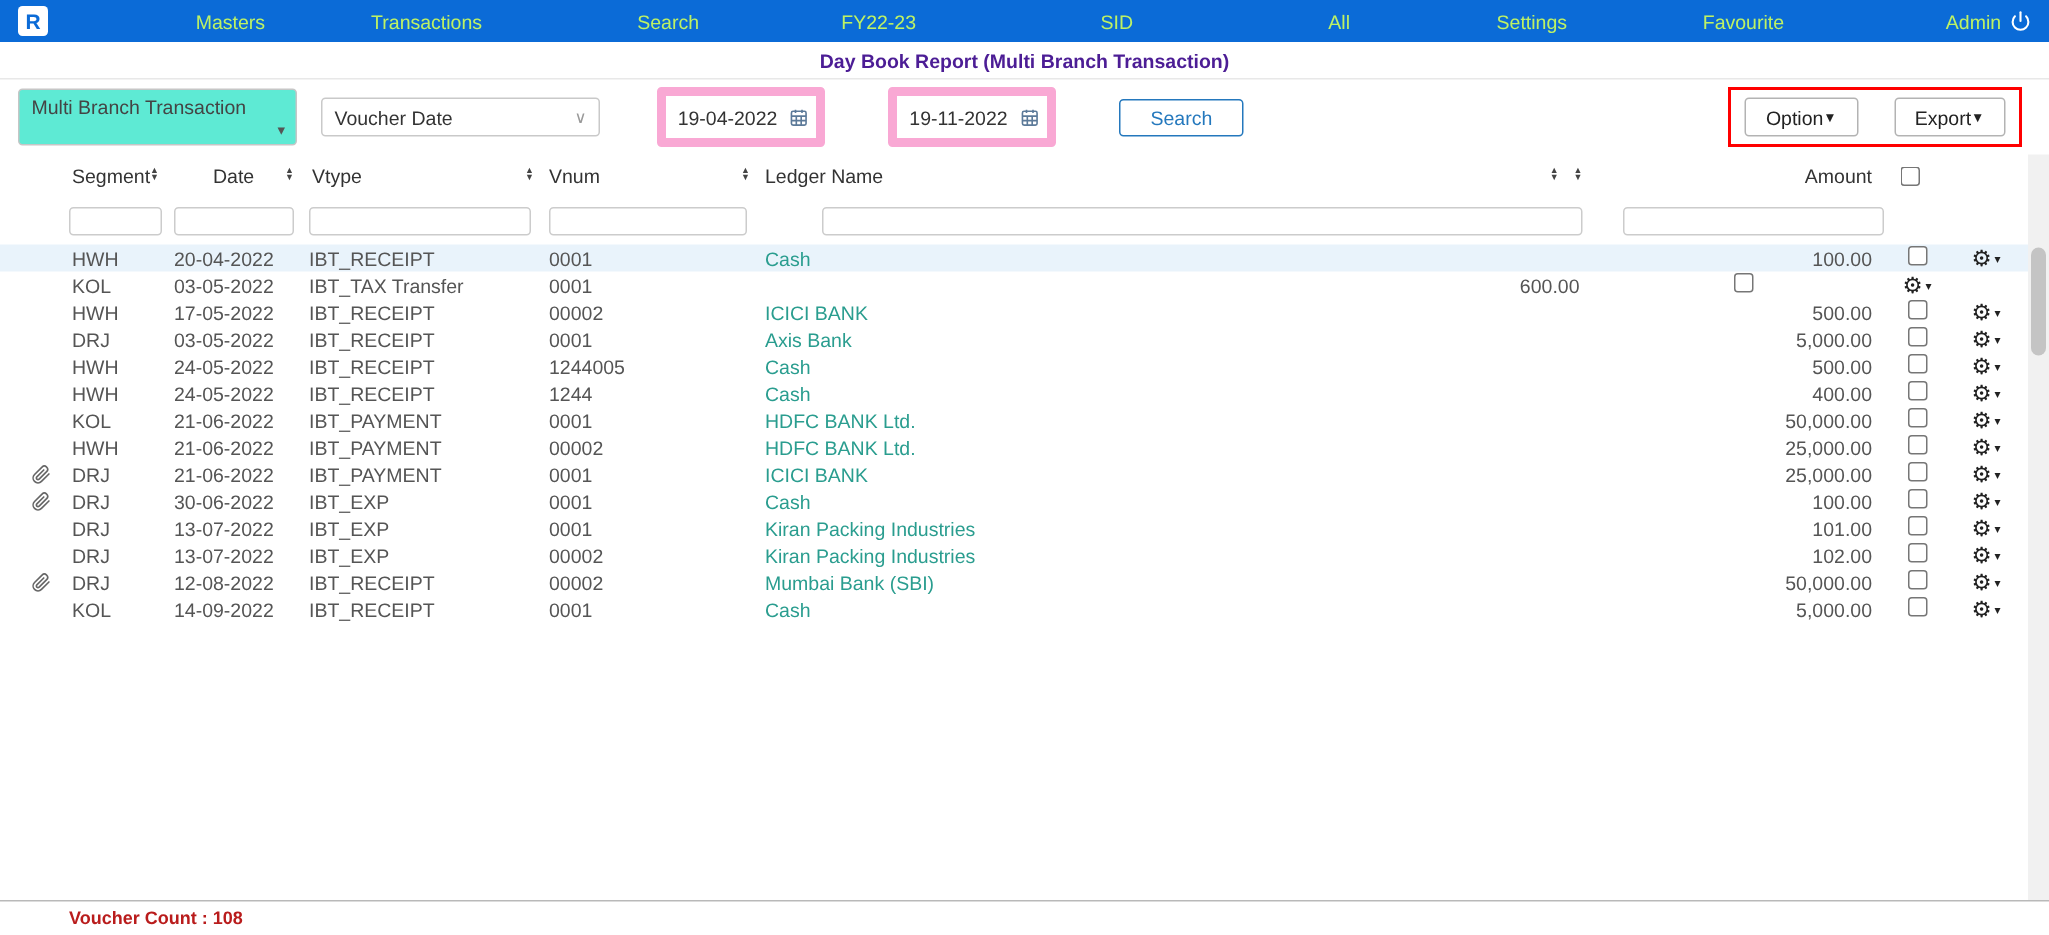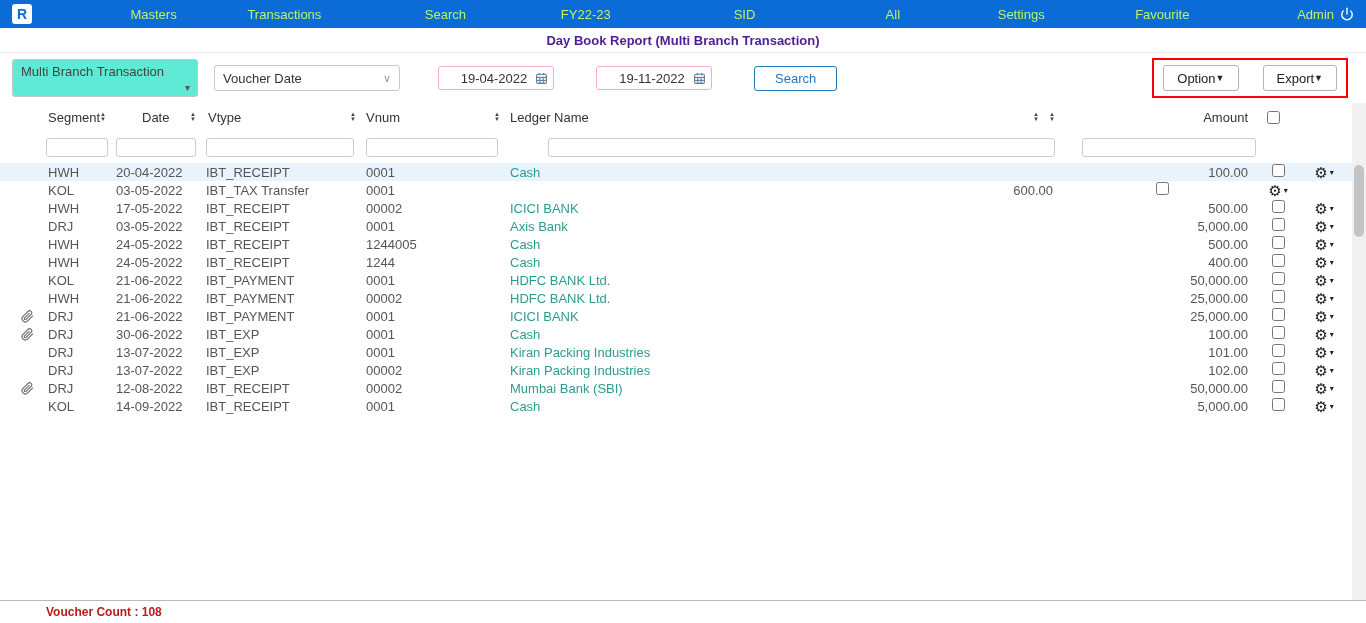--- a/index.html
+++ b/index.html
@@ -26,22 +26,22 @@
   .titlebar{height:25px;line-height:25px;text-align:center;font-weight:bold;font-size:13px;color:#4c1d95;
     border-bottom:1px solid #e8e8e8;}
   
   .filterbar{height:50px;display:flex;align-items:center;padding:6px 12px;position:relative;gap:0;}
   .report-combo{width:186px;height:38px;background:#5eead4;border:1px solid #c6c6c6;border-radius:3px;
     position:relative;padding:4px 8px;color:#444;cursor:pointer;margin-right:16px;flex:0 0 auto;}
   .report-combo .combo-caret{position:absolute;right:7px;bottom:3px;color:#555;font-size:10px;}
   .field-select{width:186px;height:26px;border:1px solid #c9c9c9;border-radius:3px;display:flex;align-items:center;
     justify-content:space-between;padding:0 8px;color:#333;cursor:pointer;margin-right:38px;flex:0 0 auto;}
   .field-select .sel-caret{color:#999;font-size:11px;}
-  .date-box{height:24px;border:1px solid #f9a8d4;border-radius:3px;display:flex;align-items:center;
-    padding:0 5px 0 18px;gap:4px;margin-right:42px;flex:0 0 auto;background:#fff;}
+  .date-box{height:40px;border:6px solid #f9a8d4;border-radius:3px;display:flex;align-items:center;
+    padding:0 5px 0 4px;gap:4px;margin-right:42px;flex:0 0 auto;background:#fff;}
   .date-box input{width:74px;border:none;outline:none;font-size:13px;color:#333;text-align:center;
     font-family:"Liberation Sans",sans-serif;background:transparent;}
   .date-box .cal{display:flex;align-items:center;cursor:pointer;}
   .search-btn{height:25px;padding:0 20px;background:#fff;border:1px solid var(--search-blue);
     color:var(--search-blue);border-radius:3px;font-size:13px;cursor:pointer;font-family:"Liberation Sans",sans-serif;}
   .right-btns{position:absolute;right:18px;top:5px;border:2px solid var(--annotation-red);
     padding:5px 9px;display:flex;gap:24px;align-items:center;}
   .btn-light{height:26px;padding:0 13px;background:#fff;border:1px solid #b3b3b3;border-radius:3px;
     font-size:13px;color:#222;display:flex;align-items:center;gap:0;cursor:pointer;font-family:"Liberation Sans",sans-serif;}
   .btn-light .dd-caret{font-size:9px;color:#222;}

